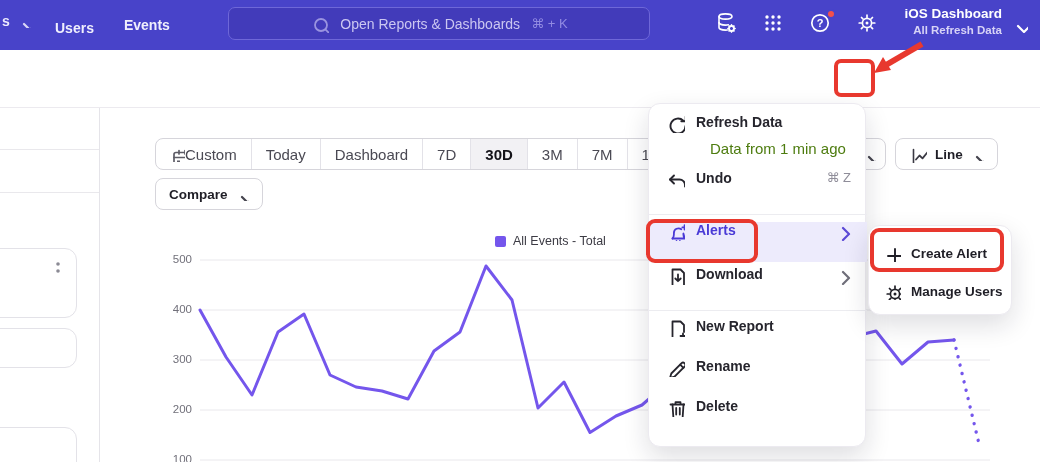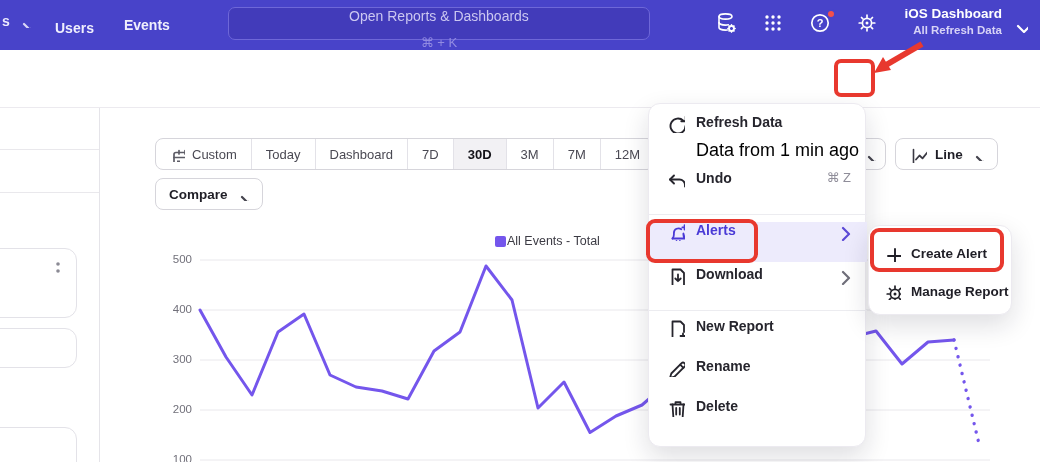--- a/index.html
+++ b/index.html
@@ -3,21 +3,21 @@
 <meta charset="utf-8">
 <style>
   * { margin:0; padding:0; box-sizing:border-box; }
   html,body { width:1040px; height:462px; overflow:hidden; }
   body { font-family:"Liberation Sans","DejaVu Sans",sans-serif; background:#fff; position:relative; }
 
   
   .topbar { position:absolute; left:0; top:0; width:1040px; height:50px; background:#4843c9; z-index:4; display:flex; align-items:center; }
   .tb-trunc { position:absolute; left:2px; top:13px; color:#eceafd; font-size:14px; font-weight:700; display:flex; align-items:center; gap:8px; }
   .tb-item { position:absolute; top:13px; color:#f0effd; font-size:14px; font-weight:700; cursor:pointer; }
-  .search { position:absolute; left:228px; top:7px; width:422px; height:33px; background:#423bba; border:1px solid #6e67d8; border-radius:7px; display:flex; align-items:center; justify-content:center; gap:11px; cursor:text;flex-direction:column; }
+  .search { position:absolute; left:228px; top:7px; width:422px; height:33px; background:#423bba; border:1px solid #6e67d8; border-radius:7px; display:flex; align-items:center; justify-content:center; gap:11px; cursor:text; }
   .search .ph { color:#cbc7f1; font-size:14px; }
   .search .sc { color:#928be2; font-size:13px; }
   .tb-icon { position:absolute; top:11px; width:26px; height:26px; color:#fff; cursor:pointer; }
   .tb-icon svg { width:24px; height:24px; }
   .help-badge { position:absolute; width:10px; height:10px; border-radius:50%; background:#f4504b; border:2px solid #4843c9; right:-2px; top:-2px; }
   .project { position:absolute; right:38px; top:6px; text-align:right; color:#fff; cursor:pointer;margin-left:36px; }
   .project .p-name { font-size:13.5px; font-weight:700; }
   .project .p-scope { font-size:11.5px; font-weight:700; color:#d7d3f6; margin-top:3px; }
   .project-chev { position:absolute; right:12px; top:17px; width:16px; height:16px; color:#fff; }
 
@@ -38,42 +38,42 @@
   .hairline { position:absolute; left:0; top:107px; width:1040px; height:1px; background:#eceaef; }
 
   
   .side-divider { position:absolute; left:99px; top:107px; width:1px; height:355px; background:#e5e4e9; }
   .side-row-line { position:absolute; left:0; width:99px; height:1px; background:#e9e8ec; }
   .side-card { position:absolute; left:-30px; width:107px; background:#fff; border:1px solid #e3e2e8; border-radius:12px; cursor:pointer; }
   .kebab { position:absolute; right:14px; top:10px; width:16px; height:16px; color:#8b8a94; cursor:pointer; }
 
   
   .seg-wrap { position:absolute; left:155px; top:138px; height:32px; display:flex; border:1px solid #d6d5db; border-radius:8px; background:#fff; overflow:hidden; z-index:2; }
-  .seg { display:flex; align-items:center; justify-content:center; gap:7px; padding:0 14px; font-size:13px; color:#4a4953; border-right:1px solid #e3e2e8; cursor:pointer; white-space:nowrap; }
+  .seg { display:flex; align-items:center; justify-content:center; padding:0 14px; font-size:15px; color:#4a4953; border-right:1px solid #e3e2e8; cursor:pointer; white-space:nowrap; }
   .seg:last-child { border-right:none; }
   .seg.selected { background:#f2f1f4; color:#141319; font-weight:700; }
   .seg svg { width:15px; height:15px; color:#5d5c66; }
   .btn { position:absolute; height:32px; display:flex; align-items:center; gap:8px; padding:0 13px; border:1px solid #d6d5db; border-radius:8px; background:#fff; font-size:13.5px; font-weight:600; color:#1f1e26; cursor:pointer; z-index:2; }
   .chev { width:13px; height:13px; color:#45444e; }
   .fragment-btn { position:absolute; left:760px; top:138px; width:126px; height:32px; border:1px solid #d6d5db; border-radius:8px; background:#fff; z-index:2; cursor:pointer; }
   .fragment-btn .chev { position:absolute; right:9px; top:9px; }
 
   
   #chart-svg { position:absolute; left:0; top:0; z-index:1; }
   .ytick { position:absolute; left:150px; width:42px; text-align:right; font-size:11.5px; color:#71707a; }
-  .legend { position:absolute; left:495px; top:234px; display:flex; align-items:center; gap:1px; z-index:1; }
+  .legend { position:absolute; left:495px; top:234px; display:flex; align-items:center; gap:7px; z-index:1; }
   .legend-swatch { width:11px; height:11px; border-radius:2px; }
   .legend-text { font-size:12.5px; color:#3c3b44; }
 
   
   .menu { position:absolute; left:648px; top:103px; width:218px; height:344px; background:#fff; border:1px solid #eceaf0; border-radius:12px; box-shadow:0 10px 26px rgba(20,18,40,.14); z-index:5; }
   .m-item { position:absolute; left:0; width:218px; height:40px; display:flex; align-items:flex-start; cursor:pointer; color:#26252d; }
   .m-item svg { width:19px; height:19px; margin-left:17px; flex:0 0 auto; }
   .m-label { font-size:14px; font-weight:600; margin-left:11px; }
-  .m-sub { position:absolute; left:47px; top:36px; font-size:18px; color:#000000; }
+  .m-sub { position:absolute; left:61px; top:36px; font-size:15px; color:#4d7c0f; }
   .m-shortcut { position:absolute; right:16px; font-size:13px; color:#8f8d99; }
   .m-chev { position:absolute; right:14px; width:14px; height:14px; color:#6f6e79; }
   .m-div { position:absolute; left:0; width:218px; height:1px; background:#ececf0; }
   .m-item.alerts { background:#edebfc; color:#4a3ad6; }
   .m-item.alerts .m-label { color:#4a3ad6; }
   .m-item.alerts .m-chev { color:#5b49d5; }
 
   
   .submenu { position:absolute; left:868px; top:225px; width:144px; height:90px; background:#fff; border:1px solid #eceaf0; border-radius:12px; box-shadow:0 10px 26px rgba(20,18,40,.14); z-index:6; }
   .sm-item { position:absolute; left:0; width:144px; height:38px; display:flex; align-items:center; cursor:pointer; color:#1f1e26; }
@@ -396,21 +396,21 @@
   <div class="sm-item" style="top:8px">
     <svg>
         <use href="#i-plus"></use>
       </svg>
     <span class="sm-label">Create Alert</span>
   </div>
   <div class="sm-item" style="top:46px">
     <svg>
         <use href="#i-gear"></use>
       </svg>
-    <span class="sm-label">Manage Report</span>
+    <span class="sm-label">Manage Users</span>
   </div>
 </div>
 
 <div class="anno" style="left:834px;top:59px;width:41px;height:38px;border-radius:7px"></div>
 <div class="anno" style="left:646px;top:219px;width:112px;height:44px;border-radius:9px"></div>
 <div class="anno" style="left:870px;top:228px;width:134px;height:44px;border-radius:9px"></div>
 <svg id="anno-arrow" width="1040" height="462">
   <line x1="922" y1="44" x2="886" y2="65" stroke="#e8382e" stroke-width="6"></line>
   <polygon points="874,73 891,70 883,57" fill="#e8382e"></polygon>
 </svg>

